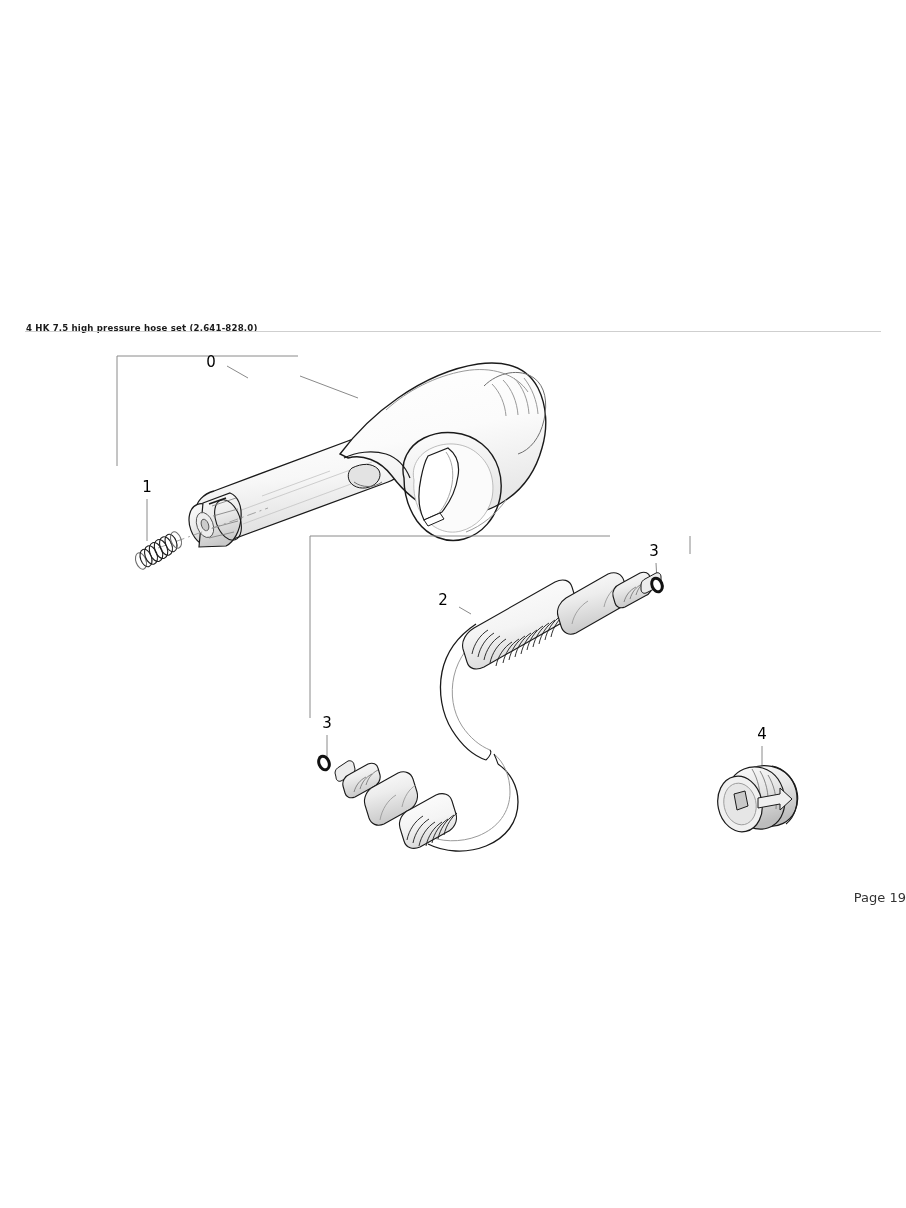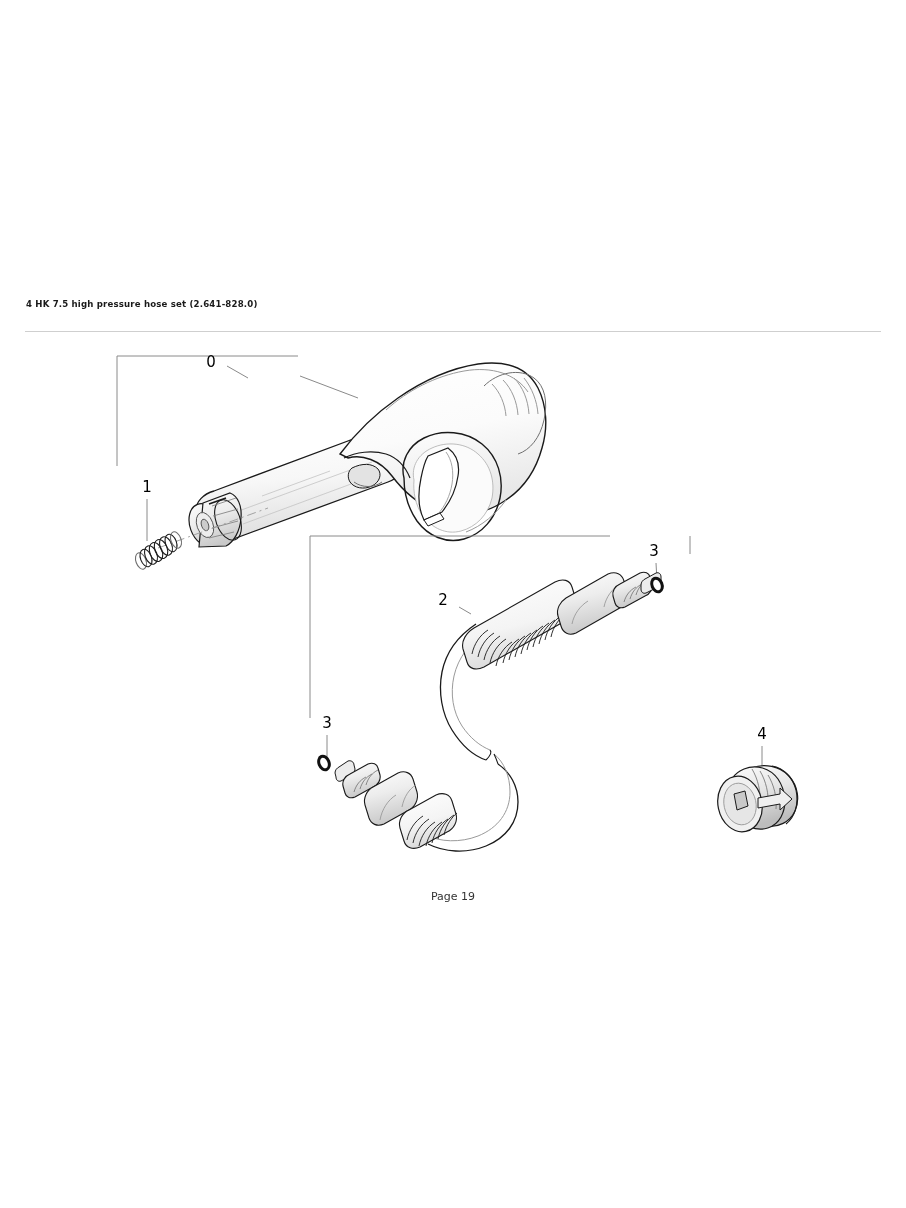--- a/index.html
+++ b/index.html
@@ -19,21 +19,21 @@
   #page {
     position: absolute;
     left: 0; top: 0;
     width: 906px;
     height: 1208px;
     background: #ffffff;
   }
   #section-title {
     position: absolute;
     left: 26px;
-    top: 298px;
+    top: 322px;
     font-size: 8.6px;
     font-weight: bold;
     letter-spacing: 0.02em;
     line-height: 12px;
     white-space: nowrap;
     color: #1a1a1a;
   }
   #title-rule {
     position: absolute;
     left: 25px;
@@ -50,22 +50,22 @@
     height: 520px;
   }
   #figure-area svg {
     display: block;
   }
   #page-footer {
     position: absolute;
     left: 0;
     top: 890px;
     width: 906px;
-    text-align: center;
-    font-size: 11px;
+    text-align: right;
+    font-size: 13px;
     color: #333333;
   }
   .callout-text {
     font-family: "DejaVu Sans", "Liberation Sans", sans-serif;
     font-size: 15px;
     fill: #000000;
   }
 </style>
 </head>
 <body>

